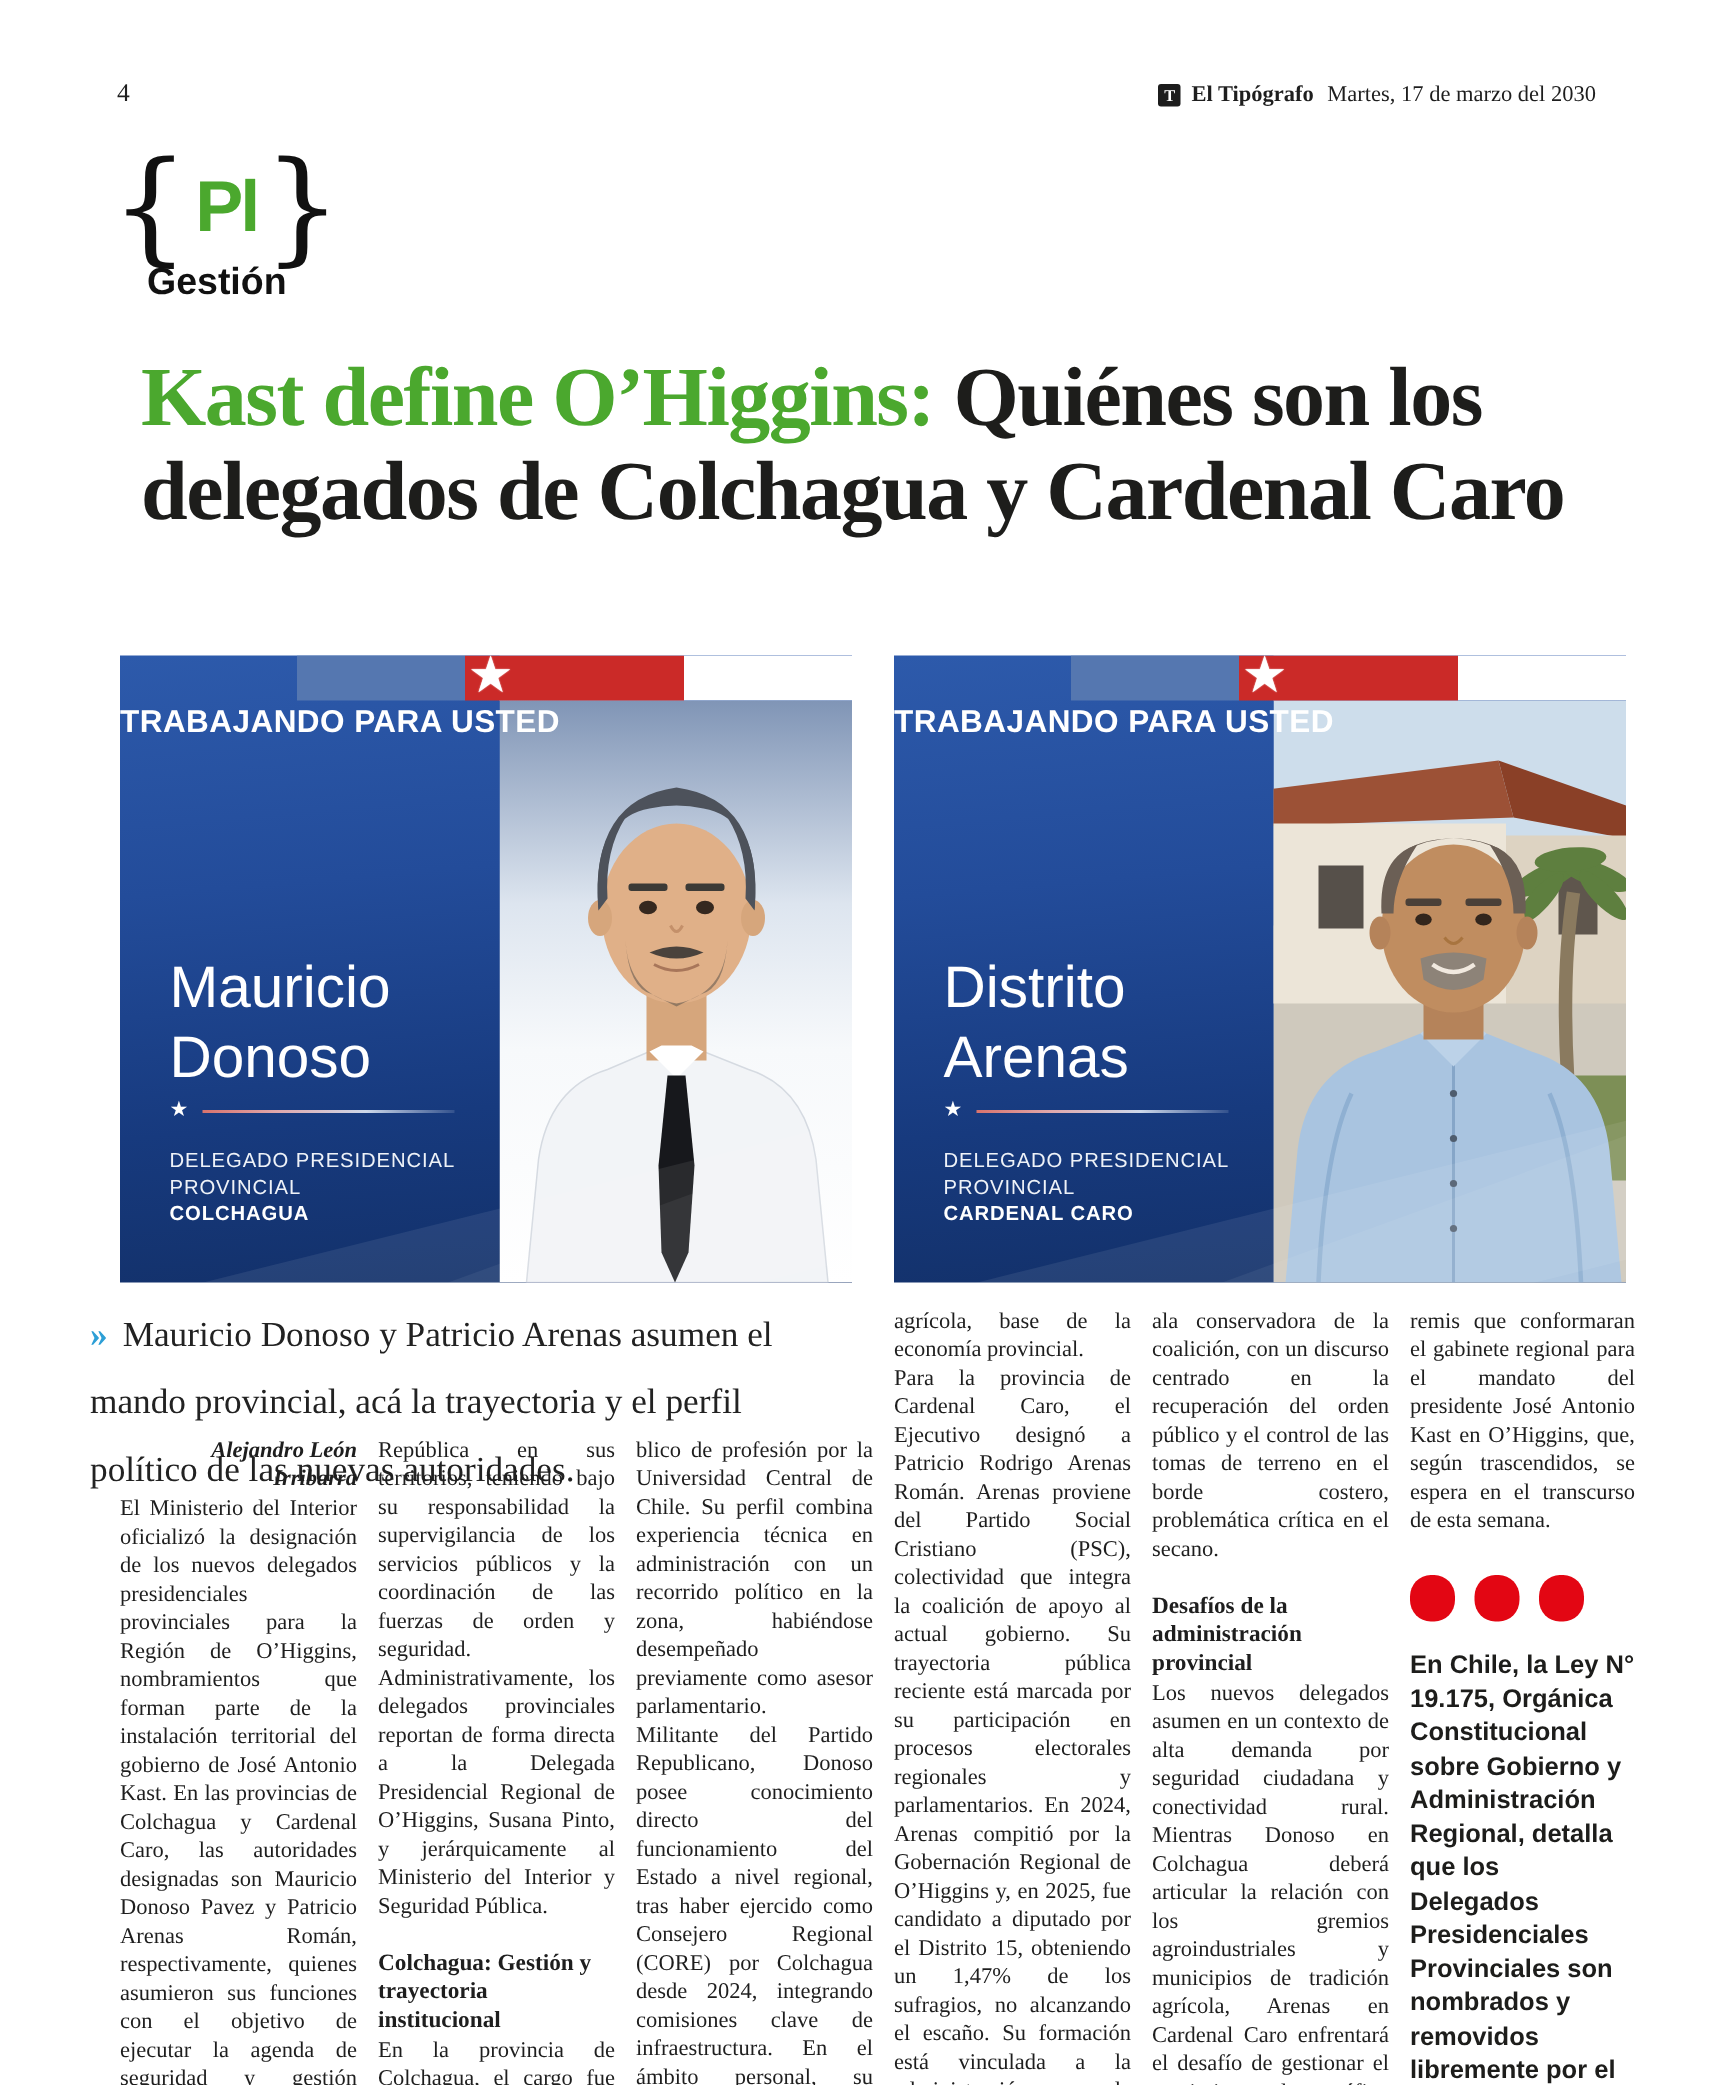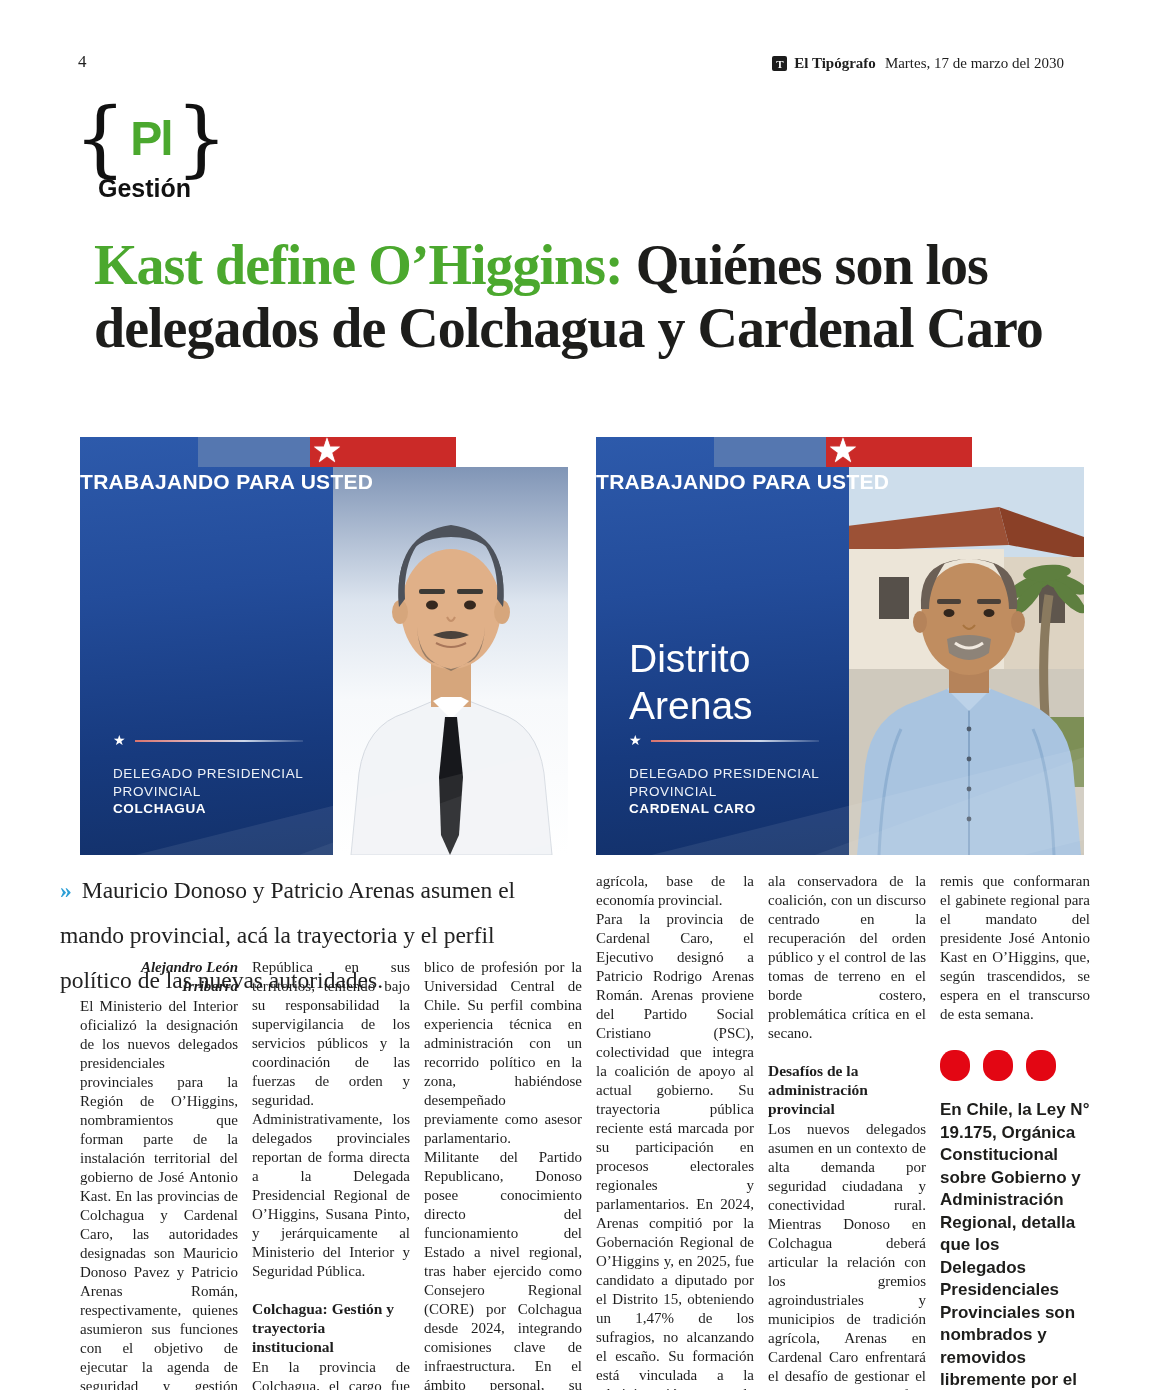--- a/index.html
+++ b/index.html
@@ -129,20 +129,24 @@
         <path d="M103 176 Q118 184 133 176" stroke="#a8765a" stroke-width="2" fill="none"></path>
         <path d="M84 160 Q86 196 118 202 Q150 196 152 160 Q150 192 134 196 L118 204 L102 196 Q86 192 84 160 Z" fill="#5b544d" opacity="0.55"></path>
       </svg>
     </div>
     <div class="flag">
       <div class="f-blue"></div>
       <div class="f-red"></div>
       <div class="f-star">★</div>
     </div>
     <div class="banner">TRABAJANDO PARA USTED</div>
+    <div class="cand-name">
+      <div>Mauricio</div>
+      <div>Donoso</div>
+    </div>
     <div class="star-line">
       <span class="sl-star">★</span>
       <span class="sl-line"></span>
     </div>
     <div class="cand-role">
       <div>DELEGADO PRESIDENCIAL</div>
       <div>PROVINCIAL</div>
       <div class="province">COLCHAGUA</div>
     </div>
     <div class="stripe s1"></div>

